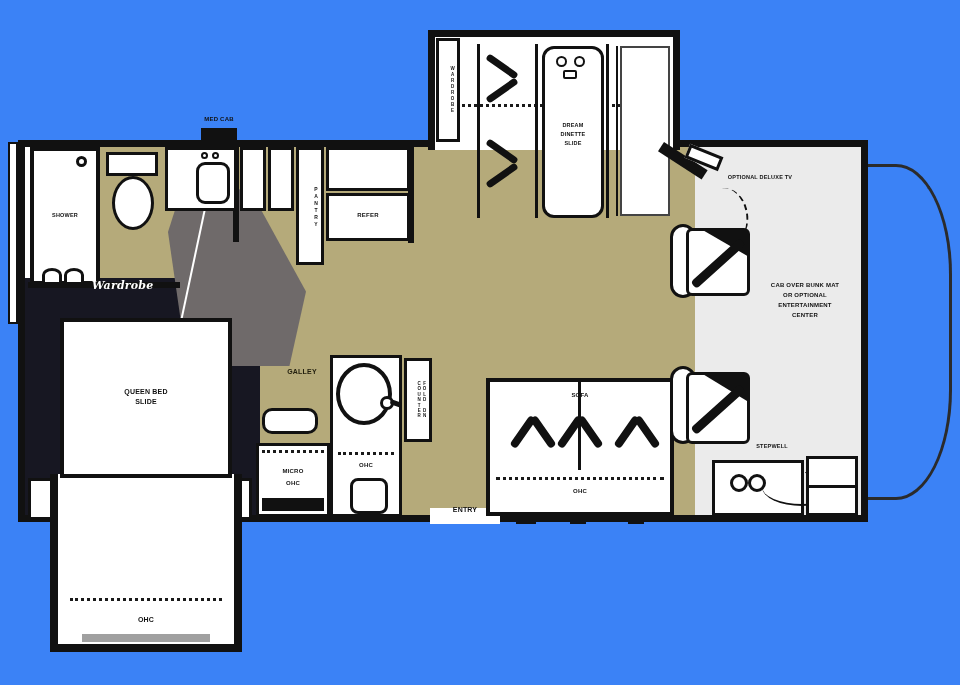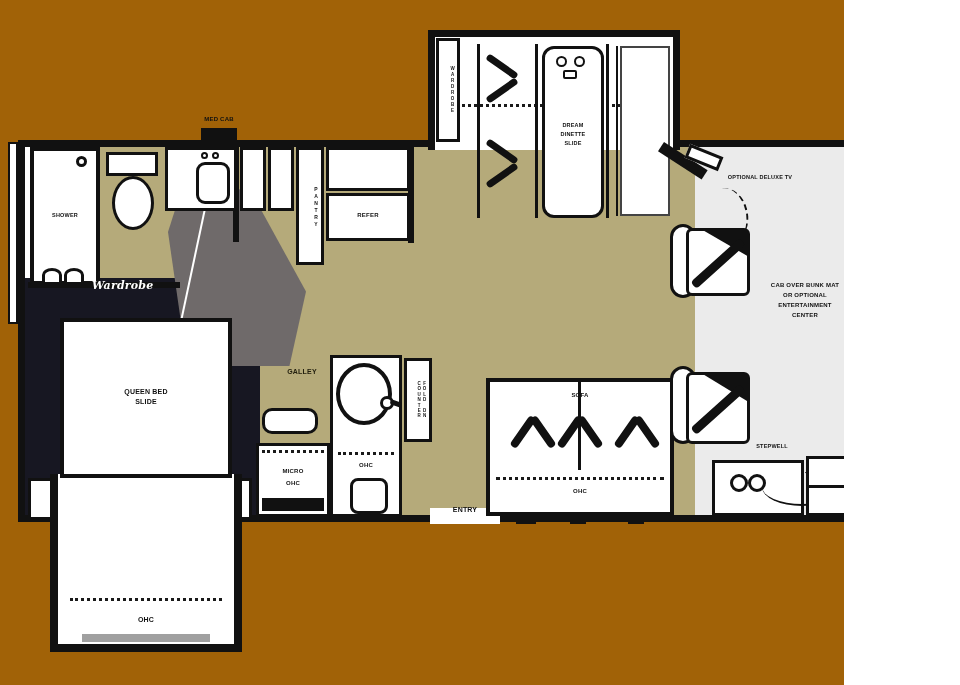--- a/index.html
+++ b/index.html
@@ -1,16 +1,16 @@
 <!DOCTYPE html>
 <html><head>
 <meta charset="utf-8">
 <style>
   html,body{margin:0;padding:0;background:#fff;}
-  #plan{position:relative;width:844px;height:685px;background:#a16207;overflow:hidden;
+  #plan{position:relative;width:960px;height:685px;background:#3b82f6;overflow:hidden;
         font-family:"Liberation Sans",sans-serif;}
   .abs{position:absolute;box-sizing:border-box;}
   .box{position:absolute;box-sizing:border-box;background:#fff;border:3px solid #111;}
   .wall{position:absolute;box-sizing:border-box;background:#111;}
   .lbl{position:absolute;box-sizing:border-box;font-weight:bold;color:#111;
        text-align:center;line-height:1.18;font-size:6px;letter-spacing:0.2px;}
   .vtext{writing-mode:vertical-rl;text-orientation:upright;letter-spacing:1px;}
   .dots{position:absolute;border-top:3px dotted #1a1a1a;}
   .bar{position:absolute;background:#111;border-radius:4px;}
 </style>

